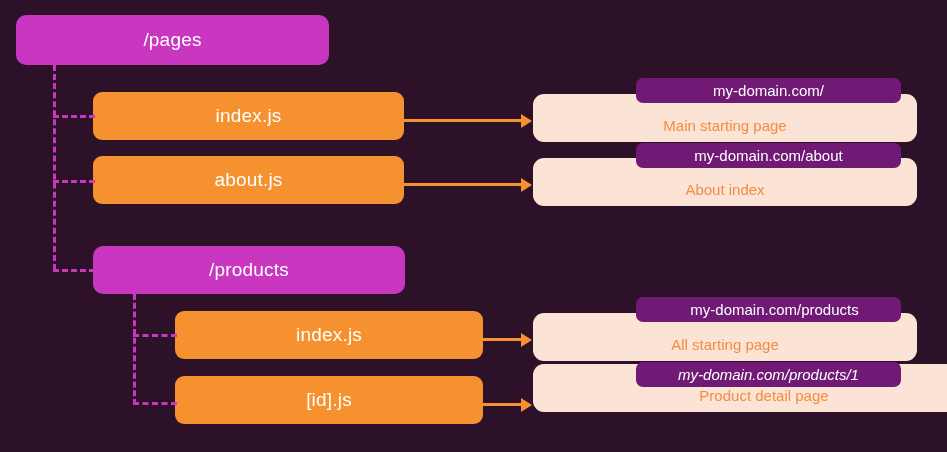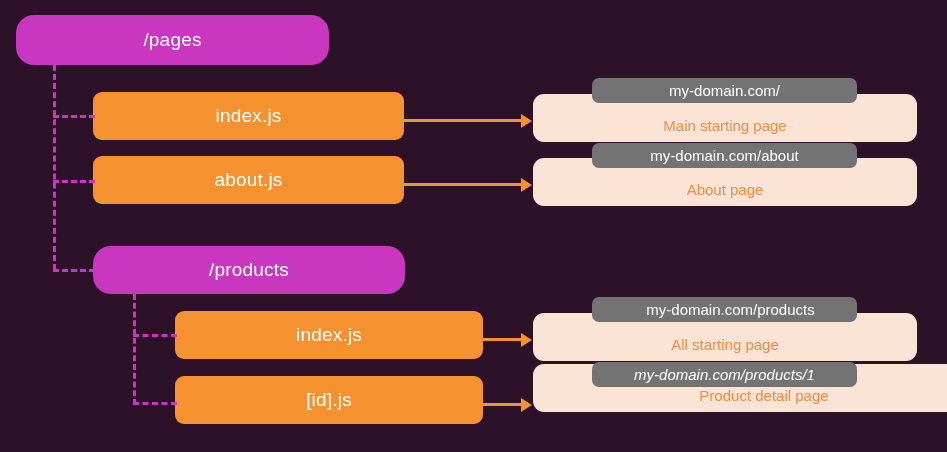--- a/index.html
+++ b/index.html
@@ -26,21 +26,21 @@
     align-items: center;
     justify-content: center;
     border-radius: 9px;
     color: #ffffff;
     font-size: 19px;
     letter-spacing: .2px;
     white-space: nowrap;
   }
   .folder-box {
     background: #c936bf;
-    border-radius: 18px;
+    border-radius: 10px;
   }
   .file-box {
     background: #f6912f;
     border-radius: 9px;
   }
   .desc-box {
     position: absolute;
     box-sizing: border-box;
     background: #fbe4d5;
     border-radius: 11px;
@@ -51,29 +51,30 @@
   .desc-text {
     color: #f58b42;
     font-size: 15px;
     line-height: 1;
     padding-bottom: 9px;
     white-space: nowrap;
   }
   .url-badge {
     position: absolute;
     box-sizing: border-box;
-    background: #737373;
+    background: #701a75;
     border-radius: 7px;
     color: #ffffff;
     font-size: 15px;
     display: flex;
     align-items: center;
     justify-content: center;
     white-space: nowrap;
     z-index: 4;
+    margin-left: 44px;
   }
 
   
   .v-dash {
     position: absolute;
     border-left: 3px dashed #c936bf;
     z-index: 1;
   }
   .h-dash {
     position: absolute;
@@ -150,21 +151,21 @@
   <div class="arrow-head" style="left:521px; top:398px;"></div>
 
   <div class="desc-box" style="left:533px; top:94px; width:384px; height:48px;">
     <span class="desc-text">Main starting page</span>
   </div>
   <div class="url-badge" style="left:592px; top:78px; width:265px; height:25px;">
     <span>my-domain.com/</span>
   </div>
 
   <div class="desc-box" style="left:533px; top:158px; width:384px; height:48px;">
-    <span class="desc-text">About page</span>
+    <span class="desc-text">About index</span>
   </div>
   <div class="url-badge" style="left:592px; top:143px; width:265px; height:25px;">
     <span>my-domain.com/about</span>
   </div>
 
   <div class="desc-box" style="left:533px; top:313px; width:384px; height:48px;">
     <span class="desc-text">All starting page</span>
   </div>
   <div class="url-badge" style="left:592px; top:297px; width:265px; height:25px;padding-left:12px;">
     <span>my-domain.com/products</span>

